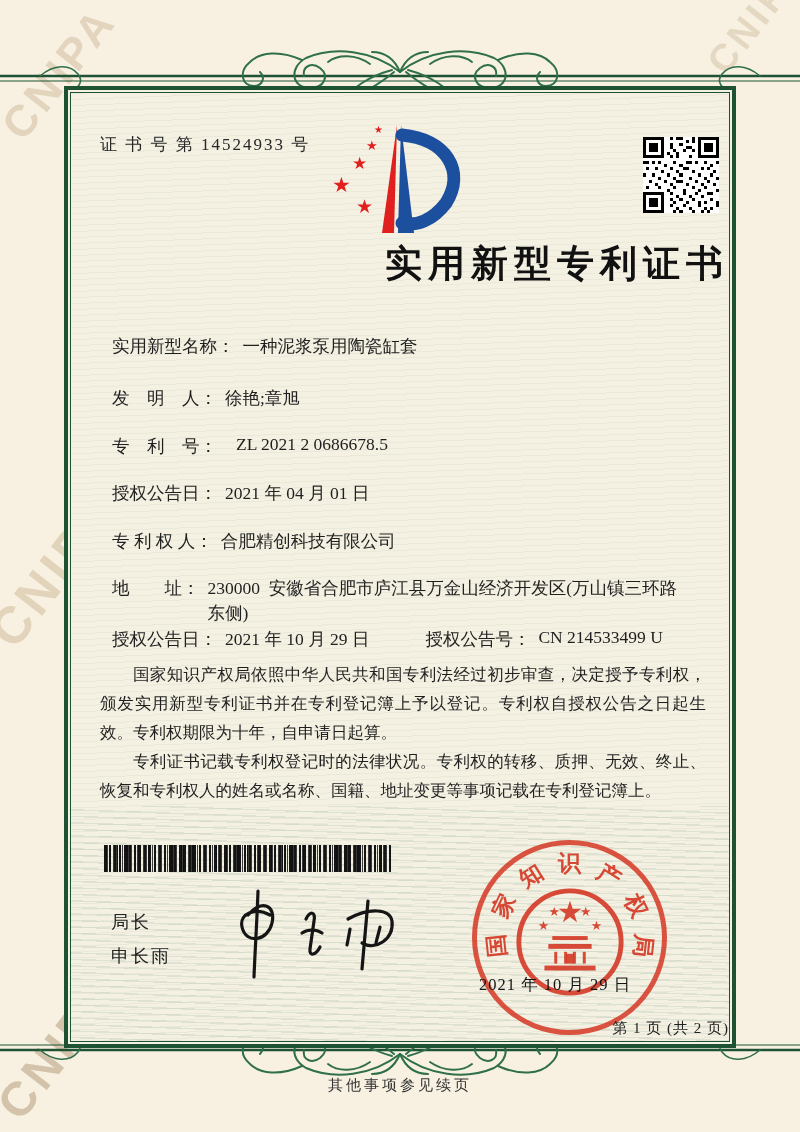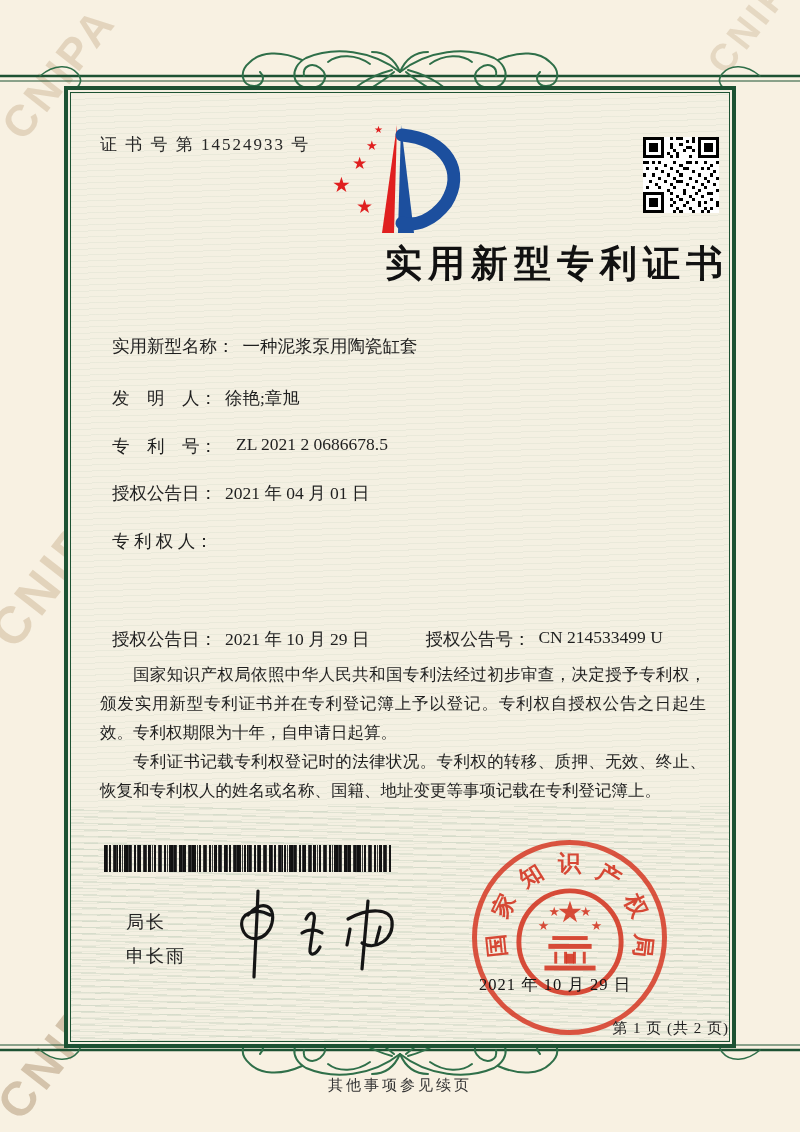--- a/index.html
+++ b/index.html
@@ -69,21 +69,21 @@
   
   .barcode {
     position:absolute; left:33px; top:752px; width:287px; height:27px;
     background:
       repeating-linear-gradient(90deg,#141414 0 2px, rgba(0,0,0,0) 2px 5px),
       repeating-linear-gradient(90deg,#3a3a3a 0 1px, rgba(0,0,0,0) 1px 3px),
       repeating-linear-gradient(90deg,#101010 0 3px, rgba(0,0,0,0) 3px 11px);
   }
   .director-label, .director-name {
     position:absolute; left:40px; font-family:"Liberation Sans","DejaVu Sans",sans-serif;
-    font-size:18px; color:#222; letter-spacing:2px;margin-left:15px;
+    font-size:18px; color:#222; letter-spacing:2px;
   }
   .director-label { top:817px; }
   .director-name  { top:851px; }
   .signature { position:absolute; left:139px; top:792px; width:215px; height:100px; }
   
   .seal {
     position:absolute; left:401px; top:747px; width:195px; height:195px;
     border:5px solid rgba(213,52,32,.88); border-radius:50%;
     opacity:.95;
   }
@@ -225,20 +225,25 @@
       <div class="frow r3">
         <span class="flabel">专　利　号：</span>
         <span class="fval">ZL 2021 2 0686678.5</span>
       </div>
       <div class="frow r4">
         <span class="flabel">授权公告日：</span>
         <span class="fval">2021 年 04 月 01 日</span>
       </div>
       <div class="frow r5">
         <span class="flabel">专 利 权 人：</span>
+        <span class="fval">合肥精创科技有限公司</span>
+      </div>
+      <div class="frow r6">
+        <span class="flabel">地　　址：</span>
+        <span class="fval">230000  安徽省合肥市庐江县万金山经济开发区(万山镇三环路东侧)</span>
       </div>
       <div class="frow r7">
         <span class="flabel">授权公告日：</span>
         <span class="fval">2021 年 10 月 29 日</span>
         <span class="grant-no">
           <span class="flabel">授权公告号：</span>
           <span class="fval">CN 214533499 U</span>
         </span>
       </div>
 

